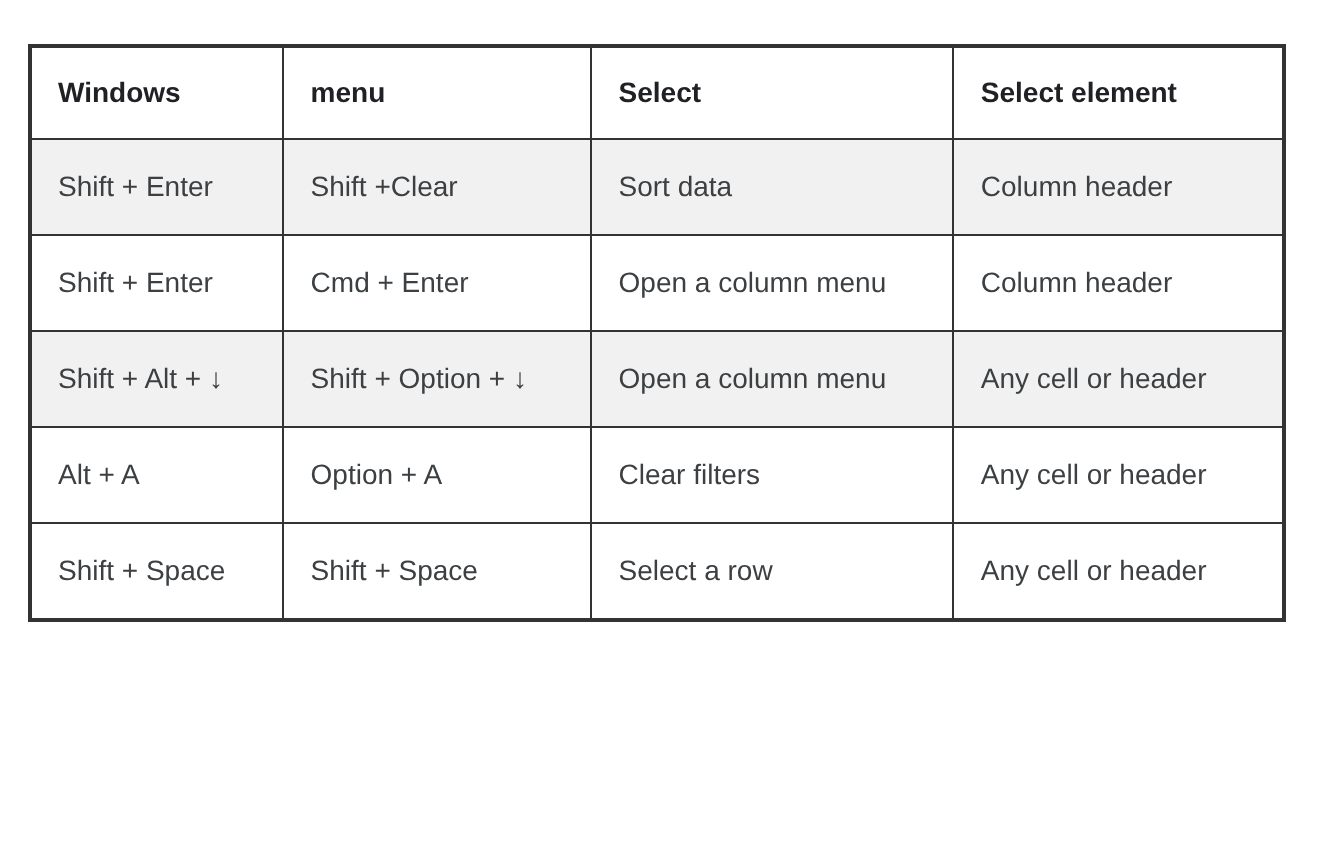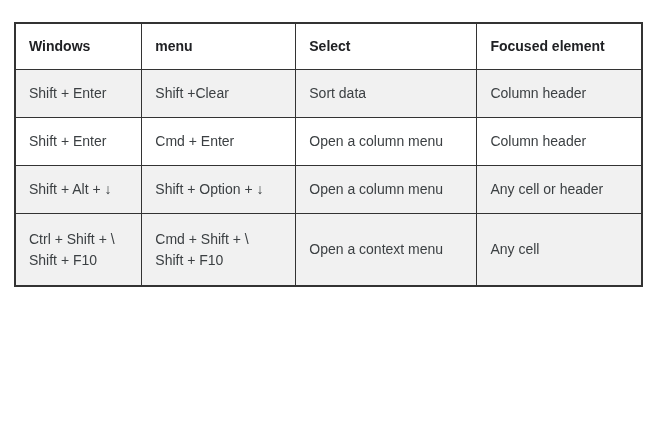--- a/index.html
+++ b/index.html
@@ -62,21 +62,21 @@
       <col class="col-windows">
       <col class="col-macos">
       <col class="col-action">
       <col class="col-focused">
     </colgroup>
     <thead>
       <tr>
         <th>Windows</th>
         <th>menu</th>
         <th>Select</th>
-        <th>Focused element</th>
+        <th>Select element</th>
       </tr>
     </thead>
     <tbody>
       <tr class="row-gray">
         <td>Shift + Enter</td>
         <td>Shift +Clear</td>
         <td>Sort data</td>
         <td>Column header</td>
       </tr>
       <tr class="row-white">
@@ -84,23 +84,27 @@
         <td>Cmd + Enter</td>
         <td>Open a column menu</td>
         <td>Column header</td>
       </tr>
       <tr class="row-gray">
         <td>Shift + Alt + ↓</td>
         <td>Shift + Option + ↓</td>
         <td>Open a column menu</td>
         <td>Any cell or header</td>
       </tr>
-      <tr class="row-gray row-tall">
-        <td>Ctrl + Shift + \
-Shift + F10</td>
-        <td>Cmd + Shift + \
-Shift + F10</td>
-        <td>Open a context menu</td>
-        <td>Any cell</td>
+      <tr class="row-white">
+        <td>Alt + A</td>
+        <td>Option + A</td>
+        <td>Clear filters</td>
+        <td>Any cell or header</td>
+      </tr>
+      <tr class="row-white">
+        <td>Shift + Space</td>
+        <td>Shift + Space</td>
+        <td>Select a row</td>
+        <td>Any cell or header</td>
       </tr>
     </tbody>
   </table>
 </div>
 
 </body></html>

